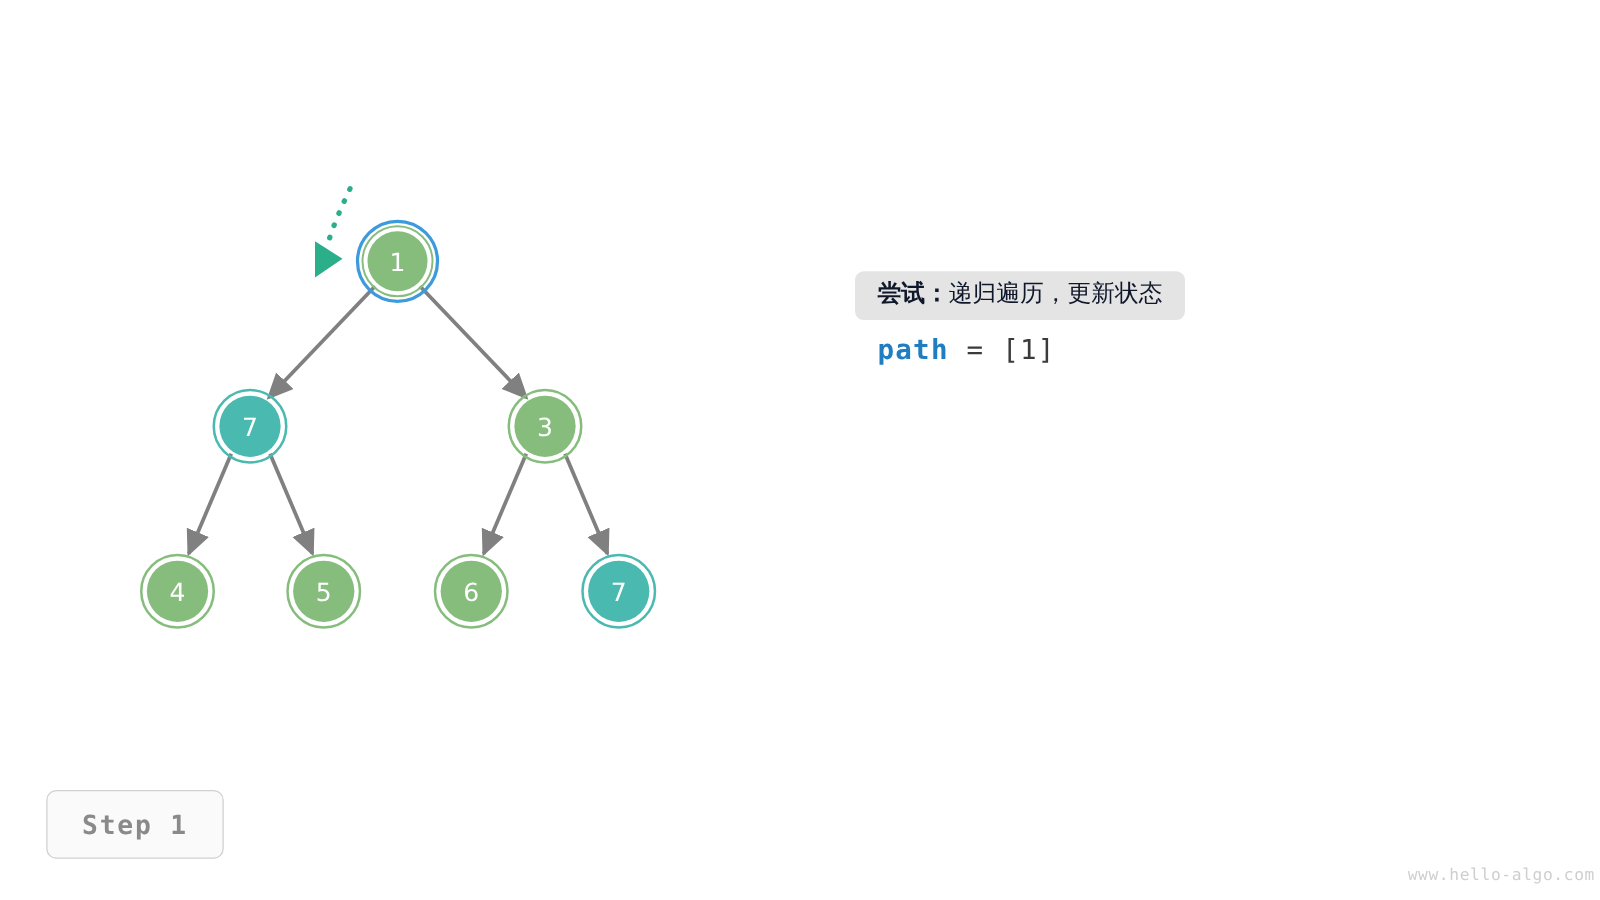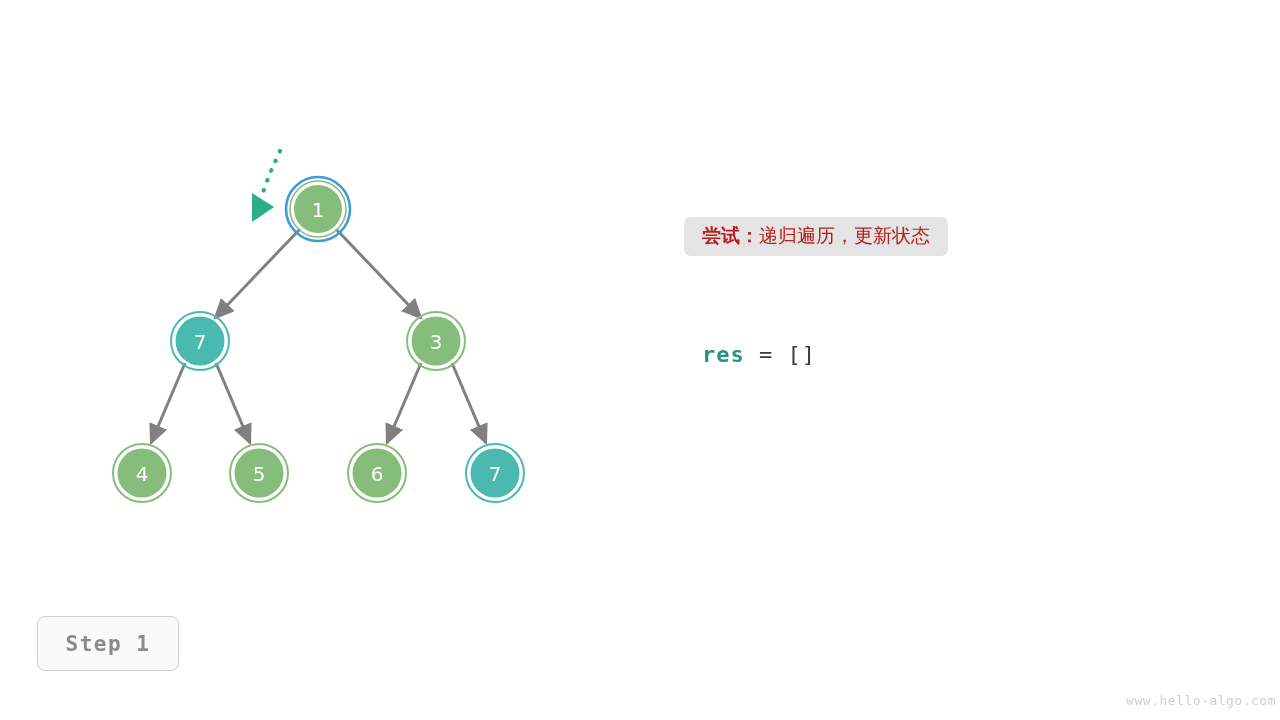--- a/index.html
+++ b/index.html
@@ -36,21 +36,21 @@
   
   .panel {
     position: absolute;
     left: 684px;
     top: 214px;
     width: 560px;
   }
   .stmt {
     font-family: "DejaVu Sans", sans-serif;
     font-size: 19px;
-    color: #b91c1c;
+    color: #0f172a;
     line-height: 1;
     white-space: nowrap;
     display: inline-block;
   }
   .stmt-row {
     height: 44px;
     display: flex;
     align-items: center;
   }
   .stmt-hl {
@@ -86,21 +86,21 @@
   }
   .code .plain {
     color: #3b3b3b;
   }
   .gap-row { height: 74px; }
 
   
   .step-badge {
     position: absolute;
     left: 37px;
-    top: 616px;
+    top: 632px;
     width: 142px;
     height: 55px;
     box-sizing: border-box;
     border: 1px solid #d0d0d0;
     border-radius: 8px;
     background: #fafafa;
     display: flex;
     align-items: center;
     justify-content: center;
     font-family: "DejaVu Sans Mono", monospace;
@@ -195,25 +195,25 @@
 
   <div class="panel">
 
     <div class="stmt-row">
       <div class="stmt stmt-hl">
         <b>尝试：</b><span>递归遍历，更新状态</span>
       </div>
     </div>
 
 
+    <div class="code-row">
+      <span class="code"><span class="var-path">path</span><span class="plain"> = [1]</span></span>
+    </div>
 
     <div class="gap-row"></div>
 
-    <div class="code-row">
-      <span class="code"><span class="var-res">res</span><span class="plain"> = []</span></span>
-    </div>
   </div>
 
   <div class="step-badge">Step 1</div>
 
   <div class="watermark">www.hello-algo.com</div>
 
 </div>
 
 </body></html>

